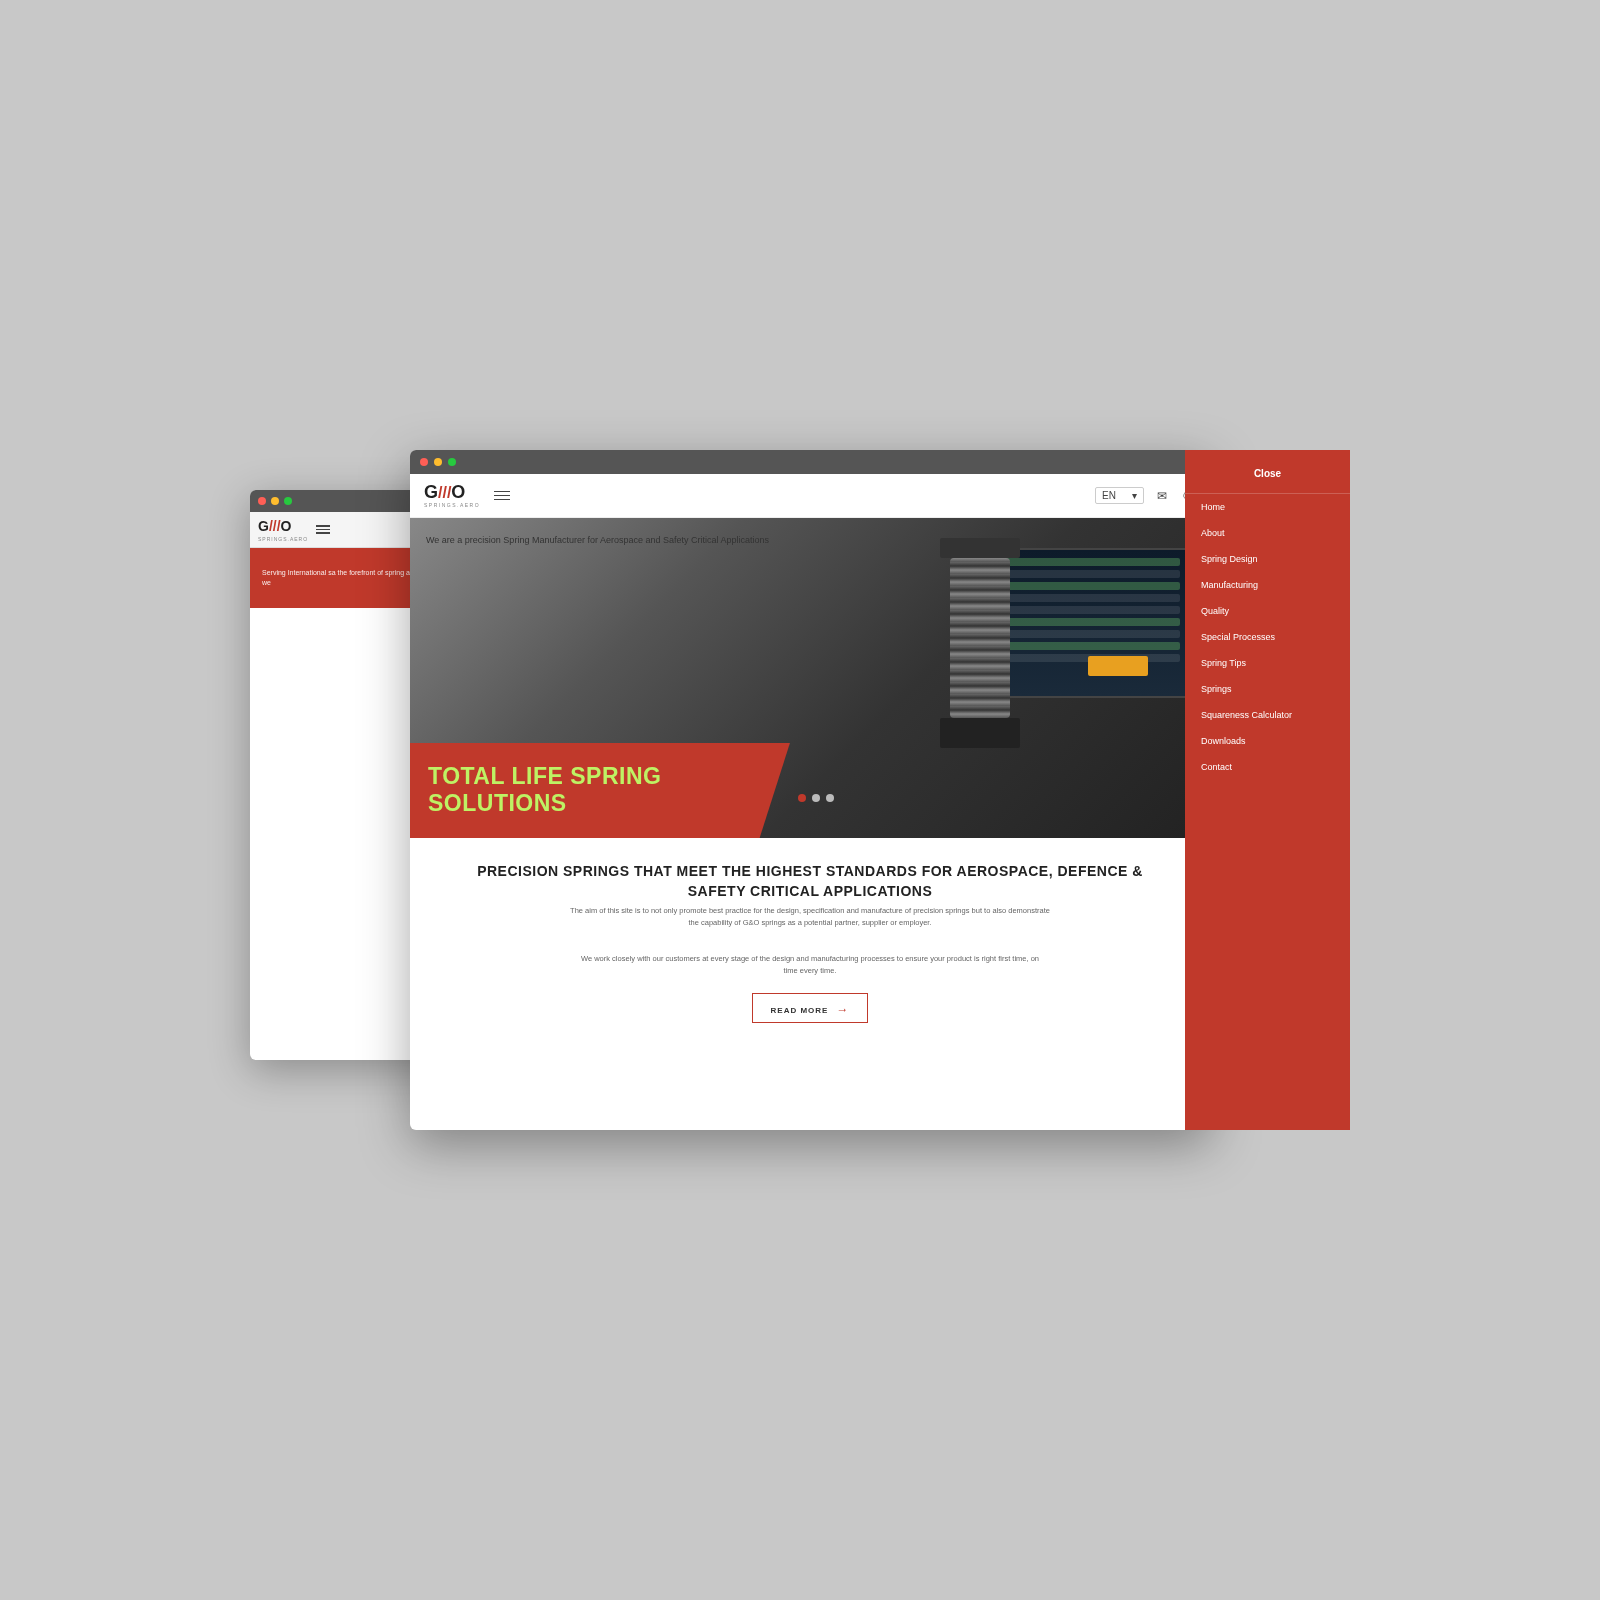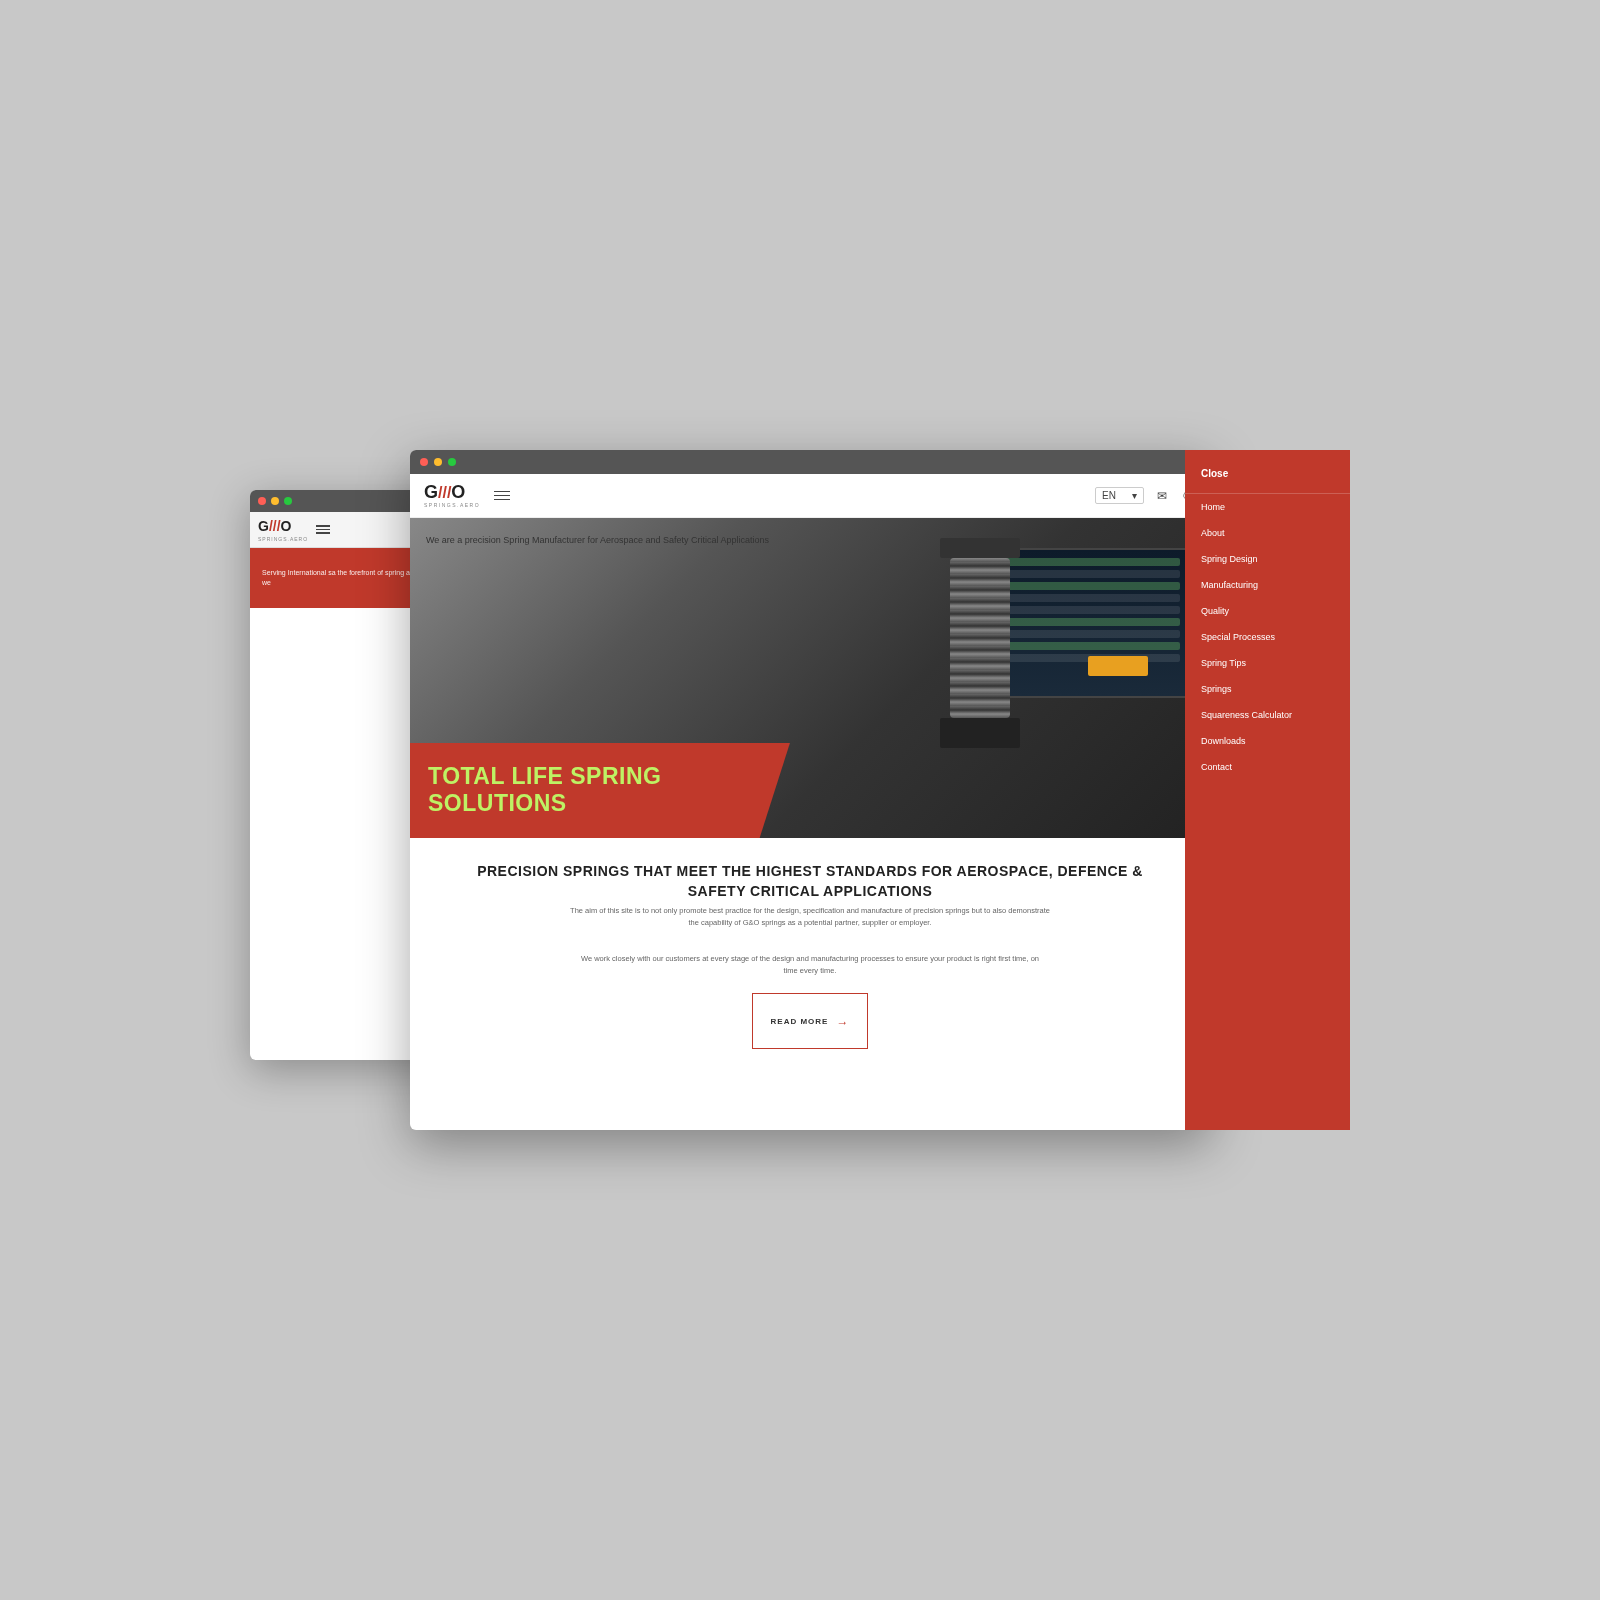--- a/index.html
+++ b/index.html
@@ -351,21 +351,20 @@
     }
 
     
     .hero-text-overlay {
       position: absolute;
       top: 0;
       left: 0;
       width: 55%;
       height: 100%;
       display: flex;
-      flex-direction: column;
       justify-content: space-between;
       padding: 16px;
     }
 
     .hero-tagline {
       font-size: 9px;
       color: #333;
       line-height: 1.4;
     }
 
@@ -439,24 +438,24 @@
       font-size: 7.5px;
       color: #666;
       text-align: center;
       line-height: 1.6;
       max-width: 460px;
       margin-bottom: 16px;
     }
 
     .read-more-btn {
       display: flex;
-      align-items: center;
+      align-items: flex-end;
       gap: 8px;
       border: 1.5px solid #c0392b;
-      padding: 20px 18px;
+      padding: 7px 18px;
       cursor: pointer;
       font-size: 8px;
       font-weight: bold;
       letter-spacing: 1px;
       color: #333;
       text-transform: uppercase;
     }
 
     .read-more-arrow {
       color: #c0392b;
@@ -614,21 +613,21 @@
       <div class="main-desc-2">We work closely with our customers at every stage of the design and manufacturing processes to ensure your product is right first time, on time every time.</div>
       <div class="read-more-btn">
         <span>READ MORE</span>
         <span class="read-more-arrow">→</span>
       </div>
     </div>
   </div>
 
   <div class="side-nav">
     <div class="side-nav-items" id="side-nav-items">
-    <div class="side-nav-item" style="font-weight: bold; font-size: 10px; padding-top: 14px; padding-bottom: 14px; border-bottom: 1px solid rgba(255, 255, 255, 0.2);">Close</div>
+    <div class="side-nav-item" style="font-weight: bold; font-size: 10px; padding-top: 14px; padding-bottom: 14px; border-bottom: 1px solid rgba(255, 255, 255, 0.2); text-align: center;">Close</div>
         <div class="side-nav-item">Home</div>
         <div class="side-nav-item">About</div>
         <div class="side-nav-item">Spring Design</div>
         <div class="side-nav-item">Manufacturing</div>
         <div class="side-nav-item">Quality</div>
         <div class="side-nav-item">Special Processes</div>
         <div class="side-nav-item">Spring Tips</div>
         <div class="side-nav-item">Springs</div>
         <div class="side-nav-item">Squareness Calculator</div>
         <div class="side-nav-item">Downloads</div>

